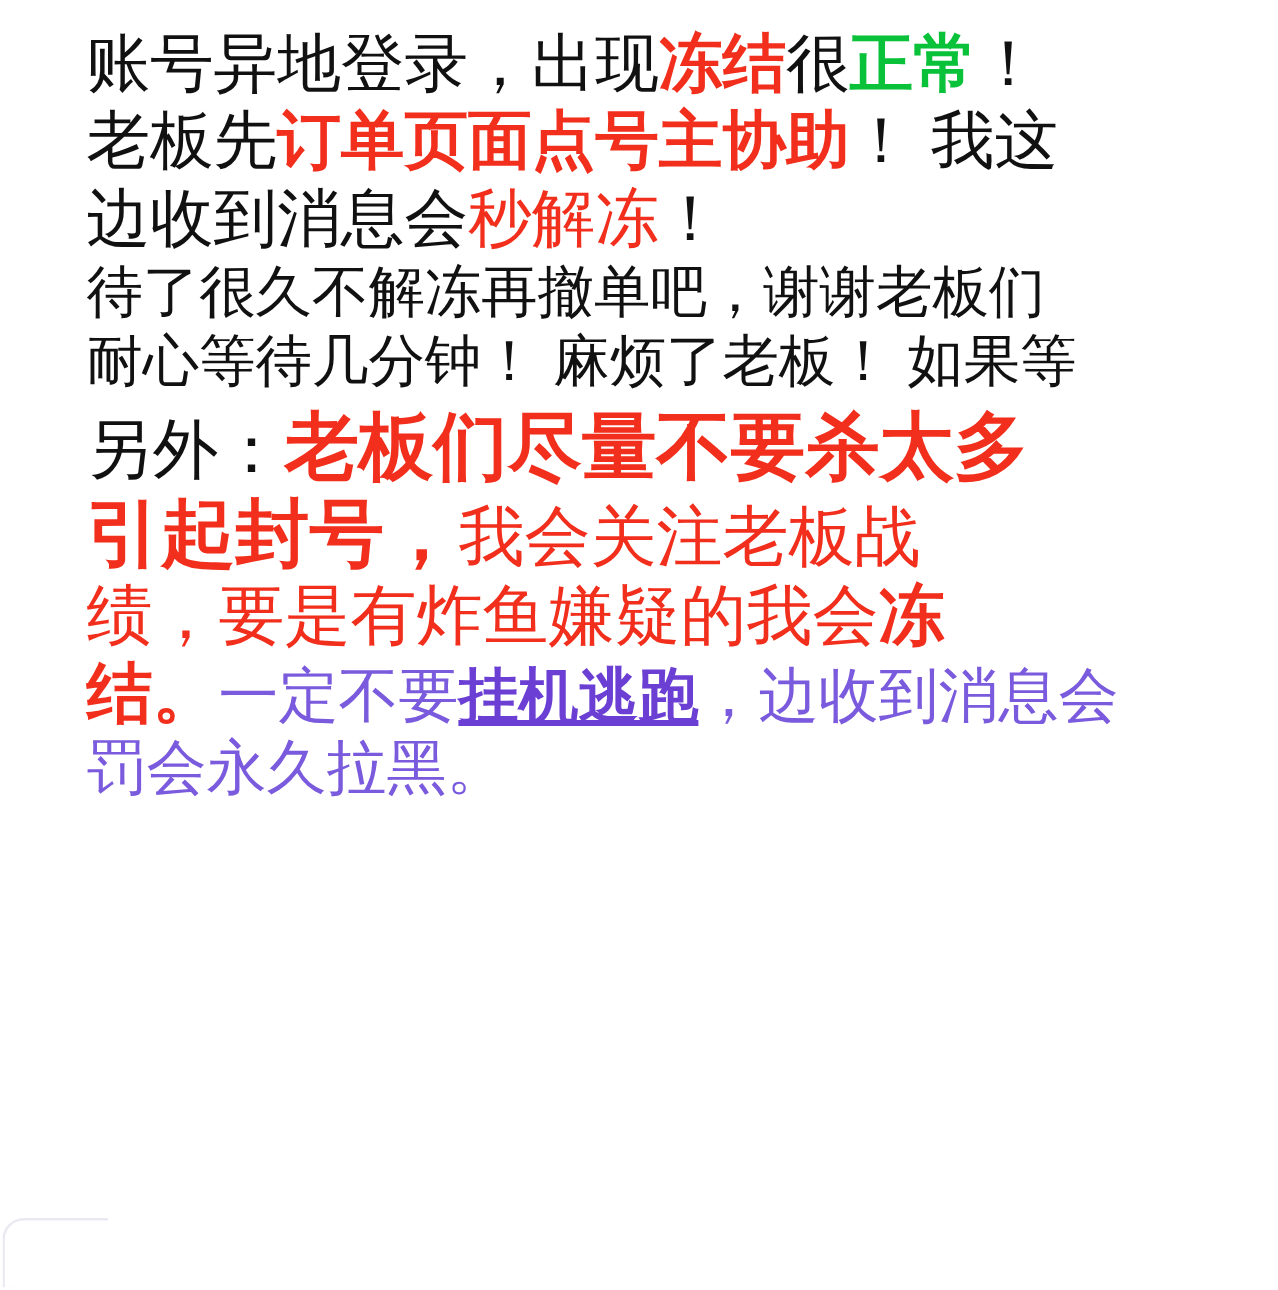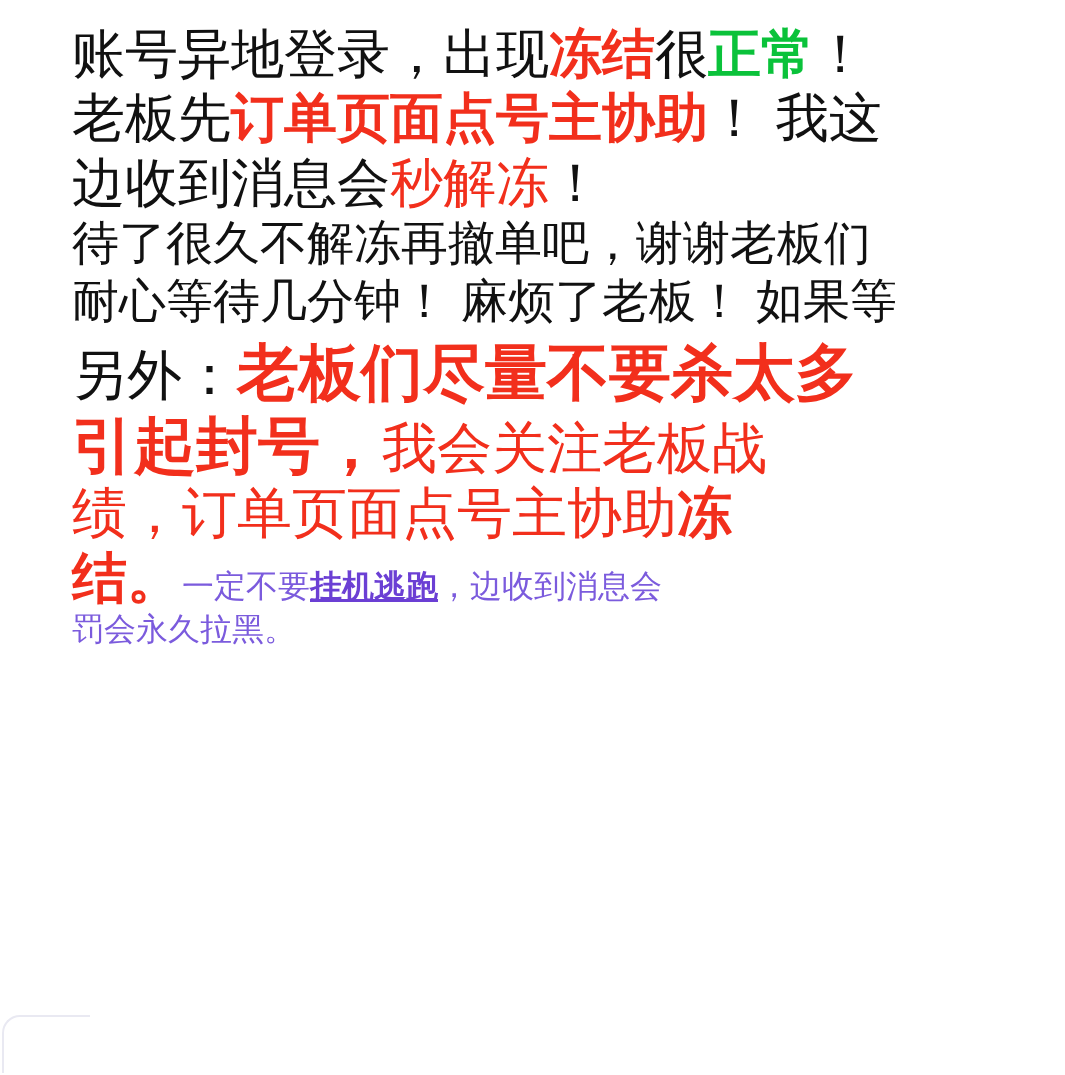--- a/index.html
+++ b/index.html
@@ -23,21 +23,21 @@
   }
   .line {
     white-space: nowrap;
     line-height: 1.12;
   }
   
   .sz-a { font-size: 53px; }       
   .sz-b { font-size: 47px; }       
   .sz-c { font-size: 55px; }       
   .sz-d { font-size: 62px; }       
-  .sz-e { font-size: 32px; }       
+  .sz-e { font-size: 50px; }       
 
   .blk { color: #111111; }
   .red { color: #f22f1c; }
   .red-b { color: #f22f1c; font-weight: bold; }
   .green-b { color: #0ac23a; font-weight: bold; }
   .purple { color: #7b5bdd; }
   .purple-b { color: #6b3fd4; font-weight: bold; text-decoration: underline; }
 
   .p1 { margin-bottom: 2px; }
 
@@ -101,21 +101,21 @@
 
     <div class="line">
       <span class="blk sz-c">另外：</span><span class="red-b sz-d">老板们尽量不要杀太多</span>
     </div>
 
     <div class="line">
       <span class="red-b sz-d">引起封号，</span><span class="red sz-c">我会关注老板战</span>
     </div>
 
     <div class="line">
-      <span class="red sz-c">绩，订单页面点号主协助</span><span class="red-b sz-c">冻</span>
+      <span class="red sz-c">绩，要是有炸鱼嫌疑的我会</span><span class="red-b sz-c">冻</span>
     </div>
 
     <div class="line">
       <span class="red-b sz-c">结。</span><span class="purple sz-e">一定不要</span><span class="purple-b sz-e">挂机逃跑</span><span class="purple sz-e">，边收到消息会</span>
     </div>
 
 
     <div class="line sz-e purple">罚会永久拉黑。</div>
 
   </div>

